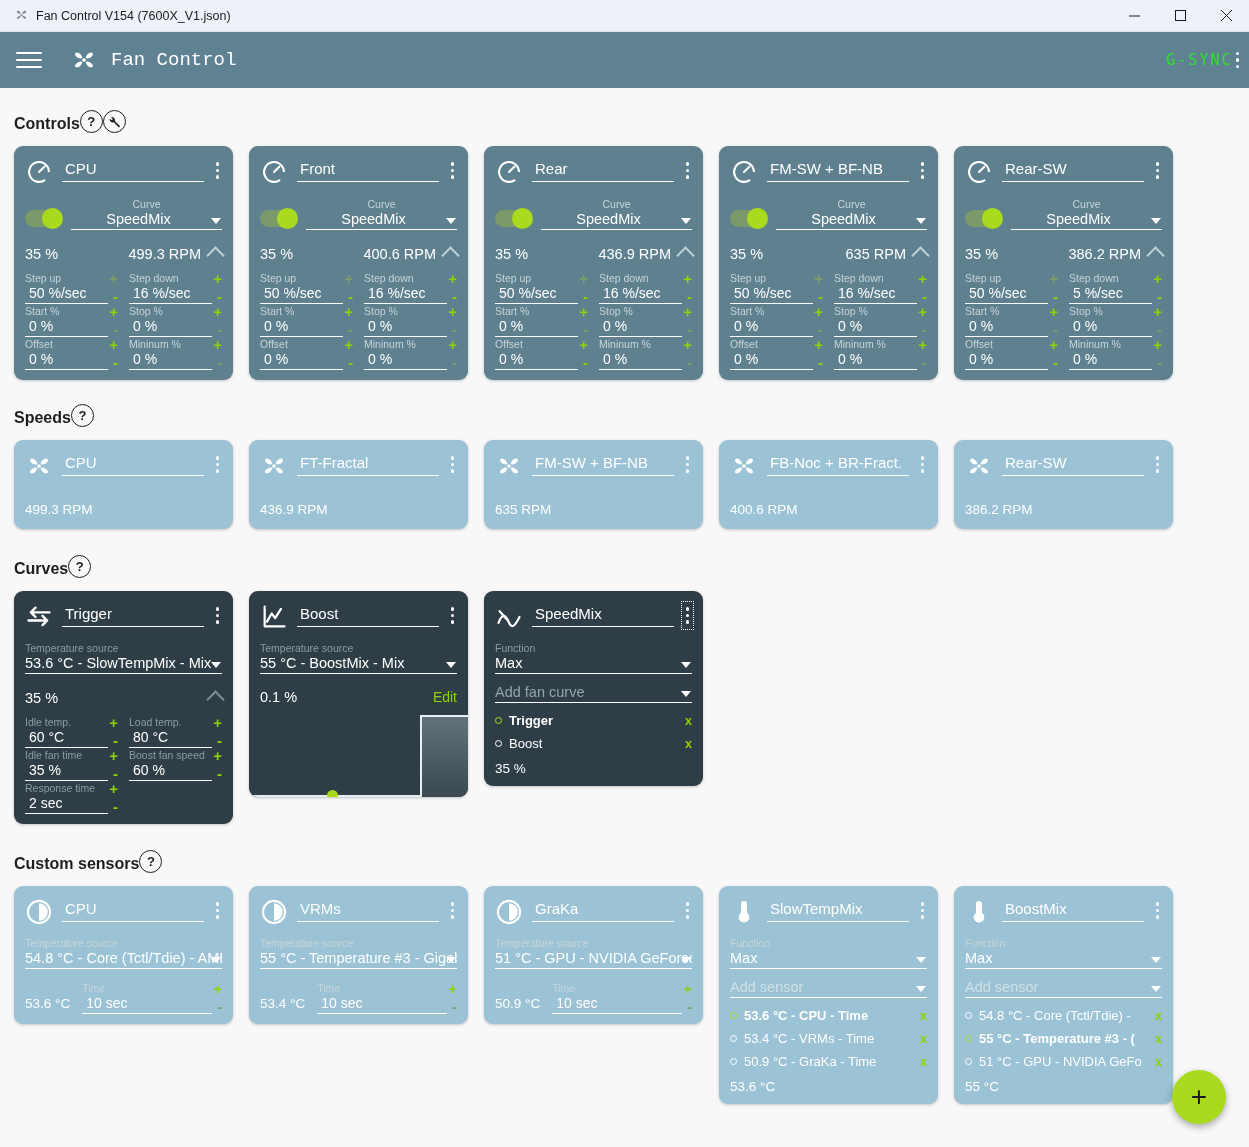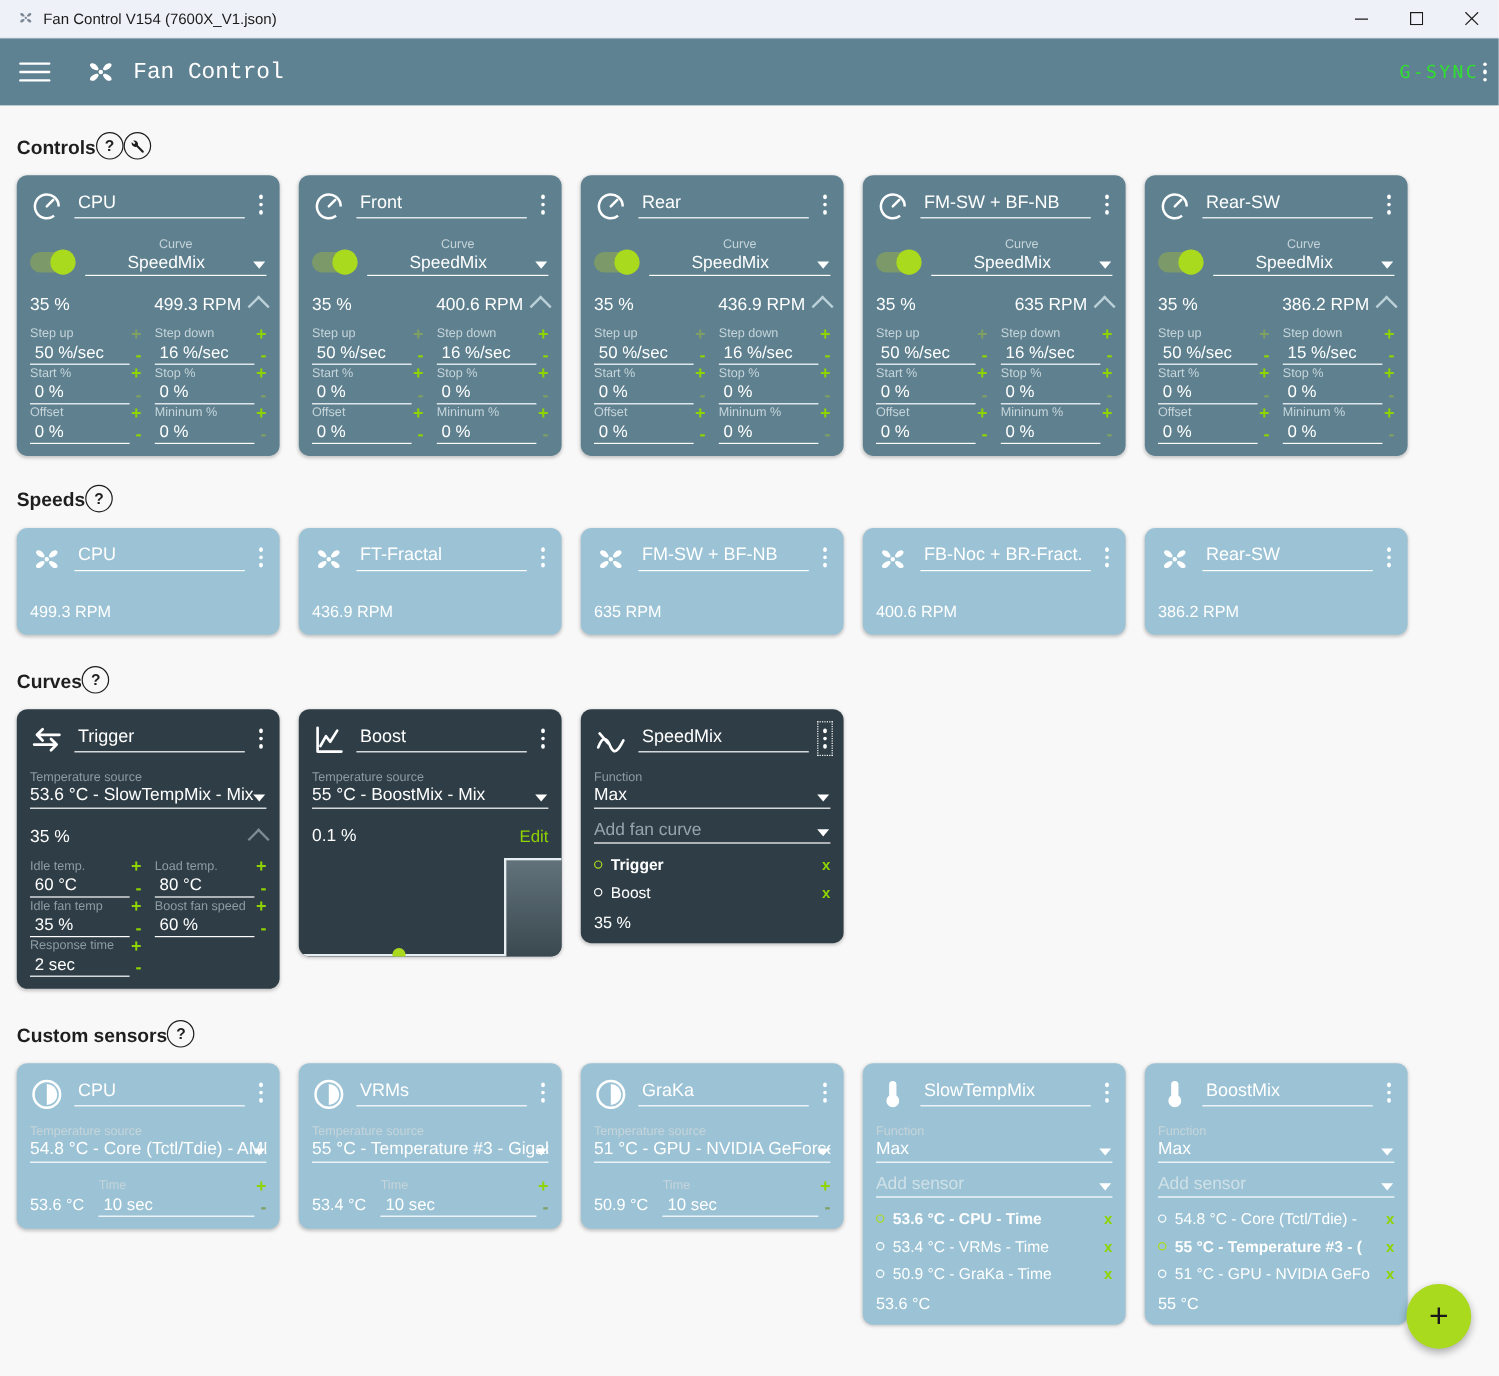--- a/index.html
+++ b/index.html
@@ -643,21 +643,21 @@
               <div class="spin-val">50 %/sec</div>
               <span class="minus">-</span>
             </div>
           </div>
           <div class="spin">
             <div class="spin-top">
               <span class="spin-label">Step down</span>
               <span class="plus">+</span>
             </div>
             <div class="spin-bot">
-              <div class="spin-val">15 %/sec</div>
+              <div class="spin-val">5 %/sec</div>
               <span class="minus">-</span>
             </div>
           </div>
           <div class="spin">
             <div class="spin-top">
               <span class="spin-label">Start %</span>
               <span class="plus">+</span>
             </div>
             <div class="spin-bot">
               <div class="spin-val">0 %</div>
@@ -818,21 +818,21 @@
               <span class="spin-label">Load temp.</span>
               <span class="plus">+</span>
             </div>
             <div class="spin-bot">
               <div class="spin-val">80 °C</div>
               <span class="minus">-</span>
             </div>
           </div>
           <div class="spin">
             <div class="spin-top">
-              <span class="spin-label">Idle fan temp</span>
+              <span class="spin-label">Idle fan time</span>
               <span class="plus">+</span>
             </div>
             <div class="spin-bot">
               <div class="spin-val">35 %</div>
               <span class="minus">-</span>
             </div>
           </div>
           <div class="spin">
             <div class="spin-top">
               <span class="spin-label">Boost fan speed</span>

